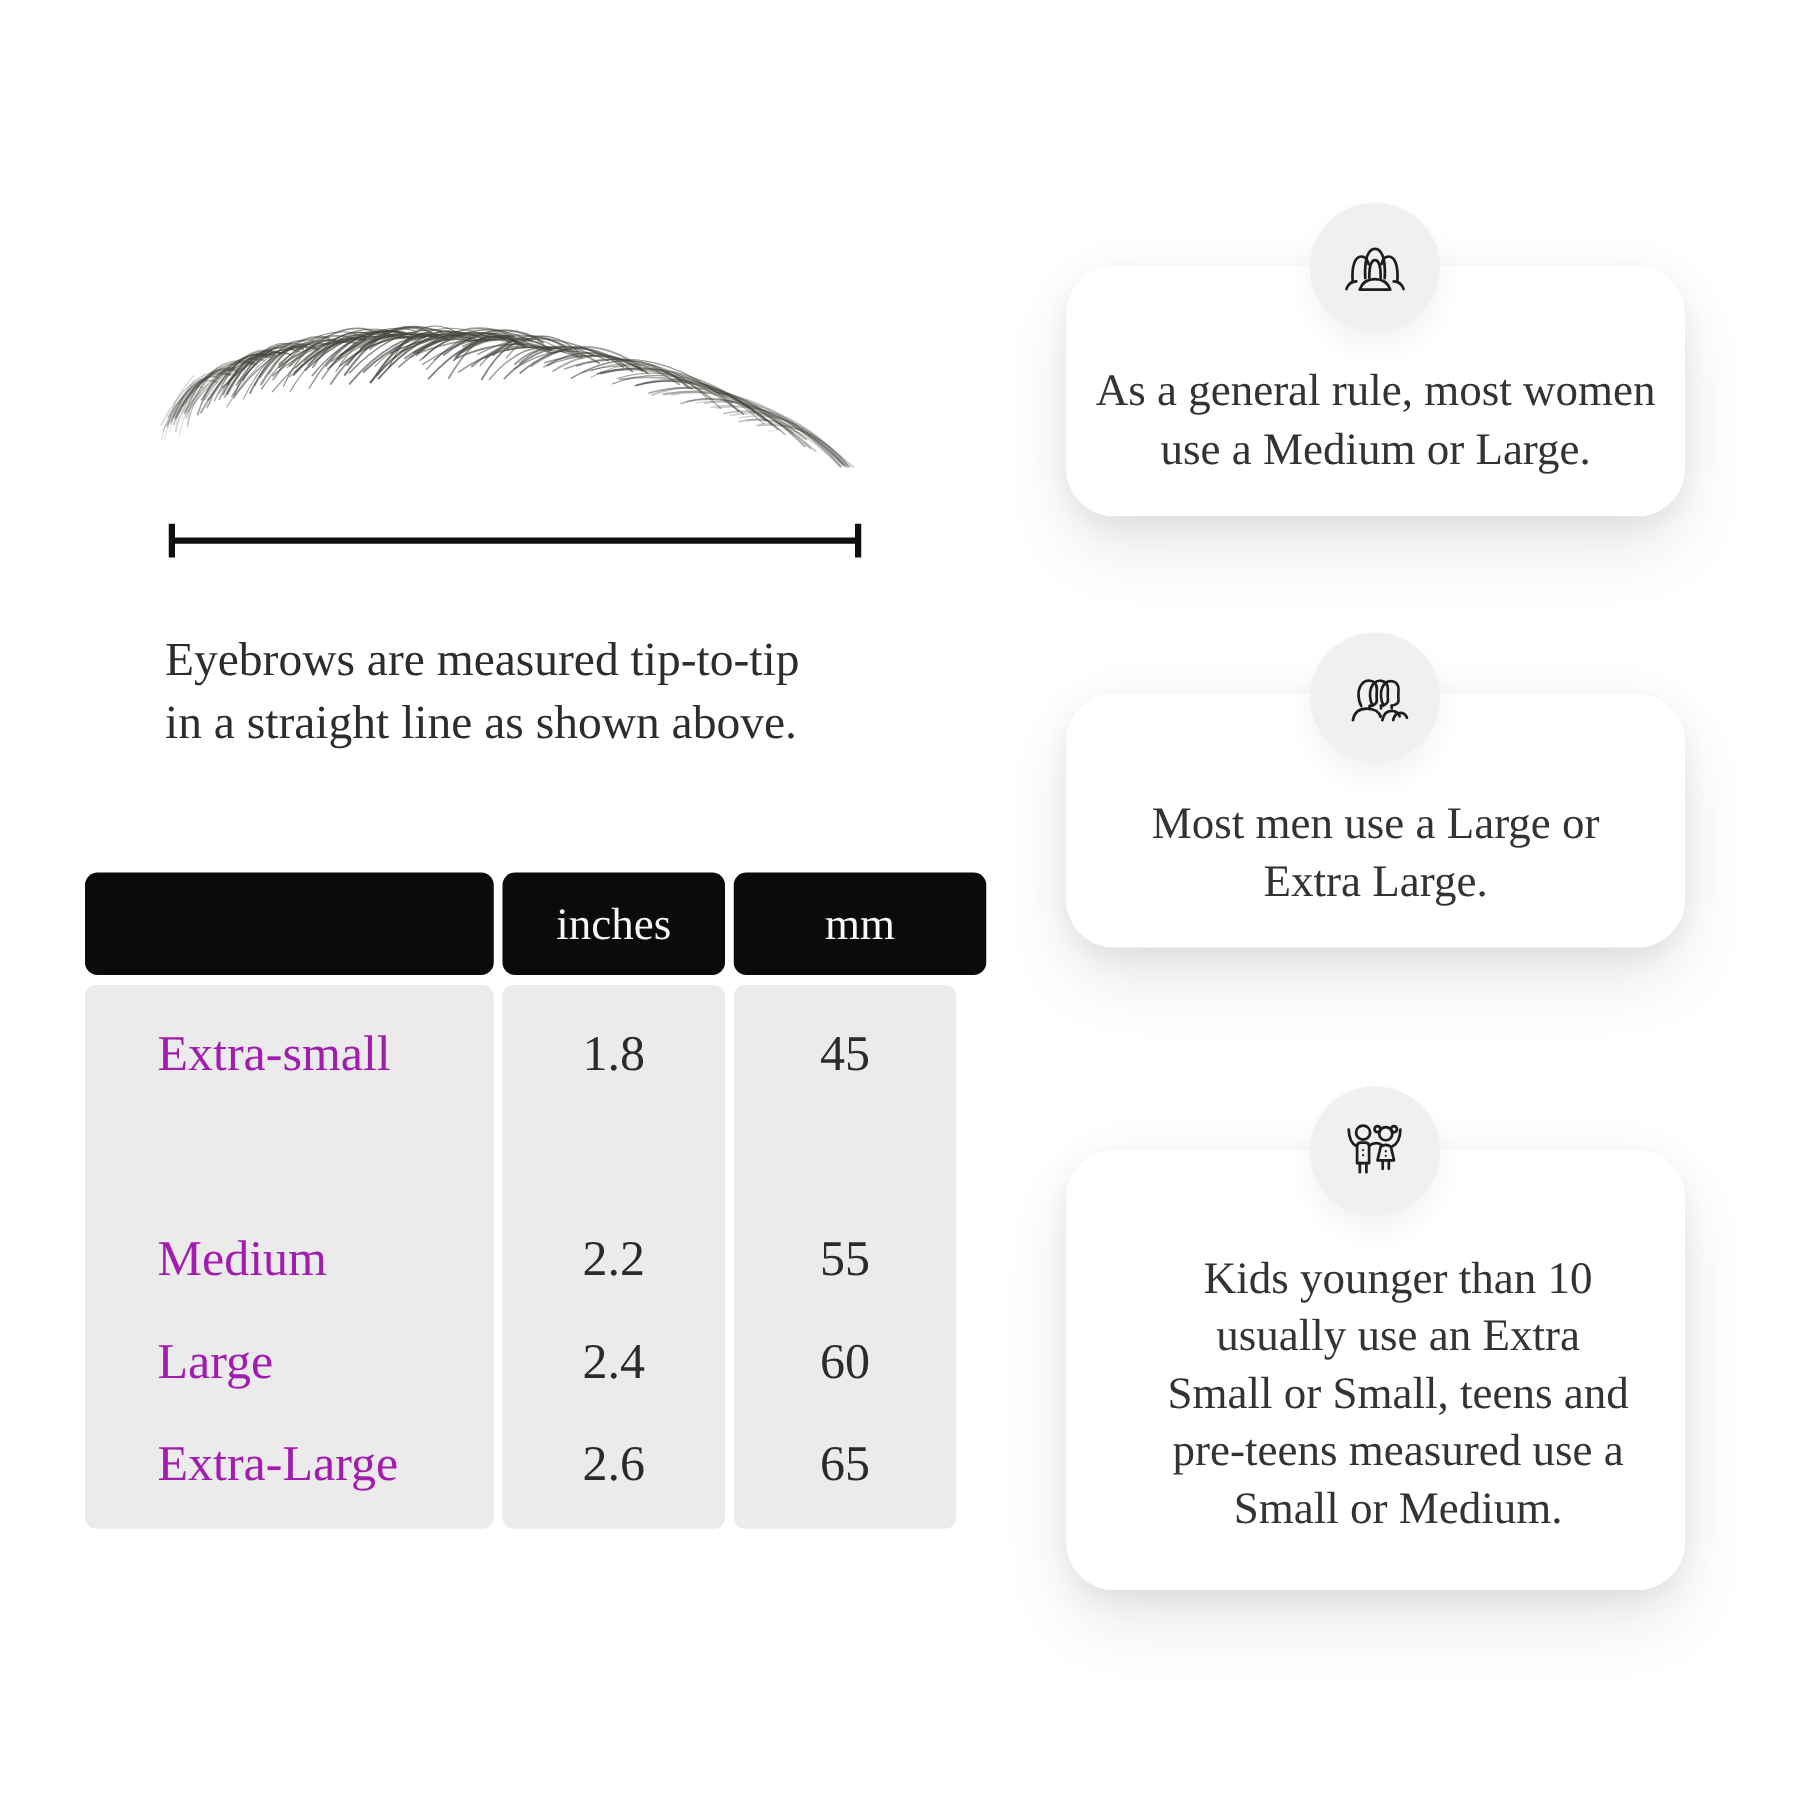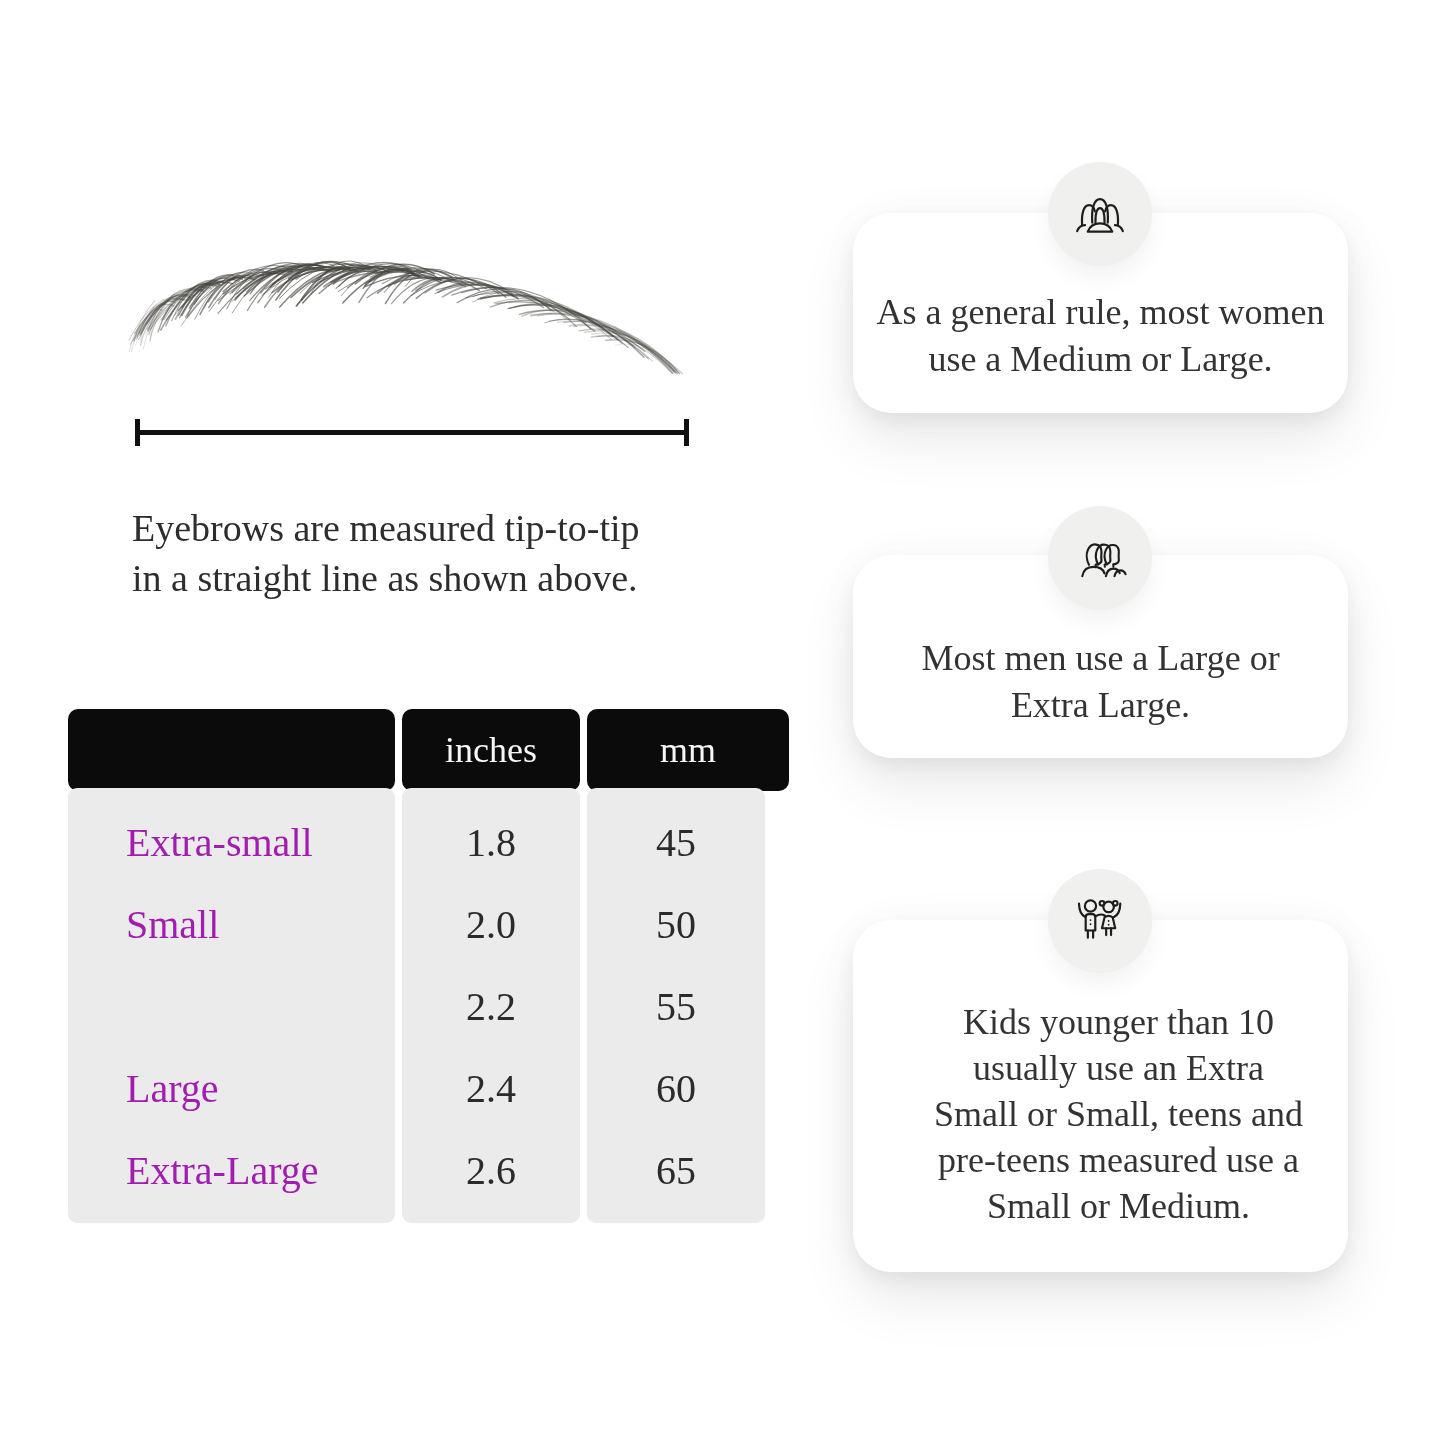--- a/index.html
+++ b/index.html
@@ -9,21 +9,21 @@
   }
   
   .brow{position:absolute;left:112px;top:228px;width:600px;height:175px;}
   .mline{position:absolute;left:138px;top:430px;width:548px;height:5px;background:#101010;}
   .mtick{position:absolute;top:419px;width:5px;height:27px;background:#101010;}
   .mtick.left{left:135px;}
   .mtick.right{left:684px;}
   .caption{position:absolute;left:132px;top:503px;font-size:38px;line-height:50px;color:#2d2d2d;}
   
   .th{position:absolute;top:698px;height:82px;background:#0b0b0b;border-radius:10px;
-      color:#f7f7f7;font-size:36px;display:flex;align-items:center;justify-content:center;margin-top:11px;}
+      color:#f7f7f7;font-size:36px;display:flex;align-items:center;justify-content:center;}
   .th1{left:68px;width:327px;}
   .th2{left:402px;width:178px;}
   .th3{left:587px;width:202px;}
   .tb{position:absolute;top:788px;height:435px;background:#ebebeb;border-radius:9px;}
   .tb1{left:68px;width:327px;}
   .tb2{left:402px;width:178px;}
   .tb3{left:587px;width:178px;}
   .rows{position:absolute;left:68px;top:788px;width:697px;height:435px;}
   .trow{position:absolute;left:0;width:697px;height:82px;}
   .trow.r0{top:13px;}.trow.r1{top:95px;}.trow.r2{top:177px;}.trow.r3{top:259px;padding-left:30px;}.trow.r4{top:341px;}
@@ -256,26 +256,22 @@
   <div class="tb tb1"></div>
   <div class="tb tb2"></div>
   <div class="tb tb3"></div>
 
   <div class="rows">
     <div class="trow r0">
       <span class="lab">Extra-small</span>
       <span class="val v2">1.8</span>
       <span class="val v3">45</span>
     </div>
-    <div class="trow r1">
-      <span class="lab">Small</span>
-      <span class="val v2">2.0</span>
-      <span class="val v3">50</span>
-    </div>
     <div class="trow r2">
+      <span class="lab">Medium</span>
       <span class="val v2">2.2</span>
       <span class="val v3">55</span>
     </div>
     <div class="trow r3">
       <span class="lab">Large</span>
       <span class="val v2">2.4</span>
       <span class="val v3">60</span>
     </div>
     <div class="trow r4">
       <span class="lab">Extra-Large</span>

